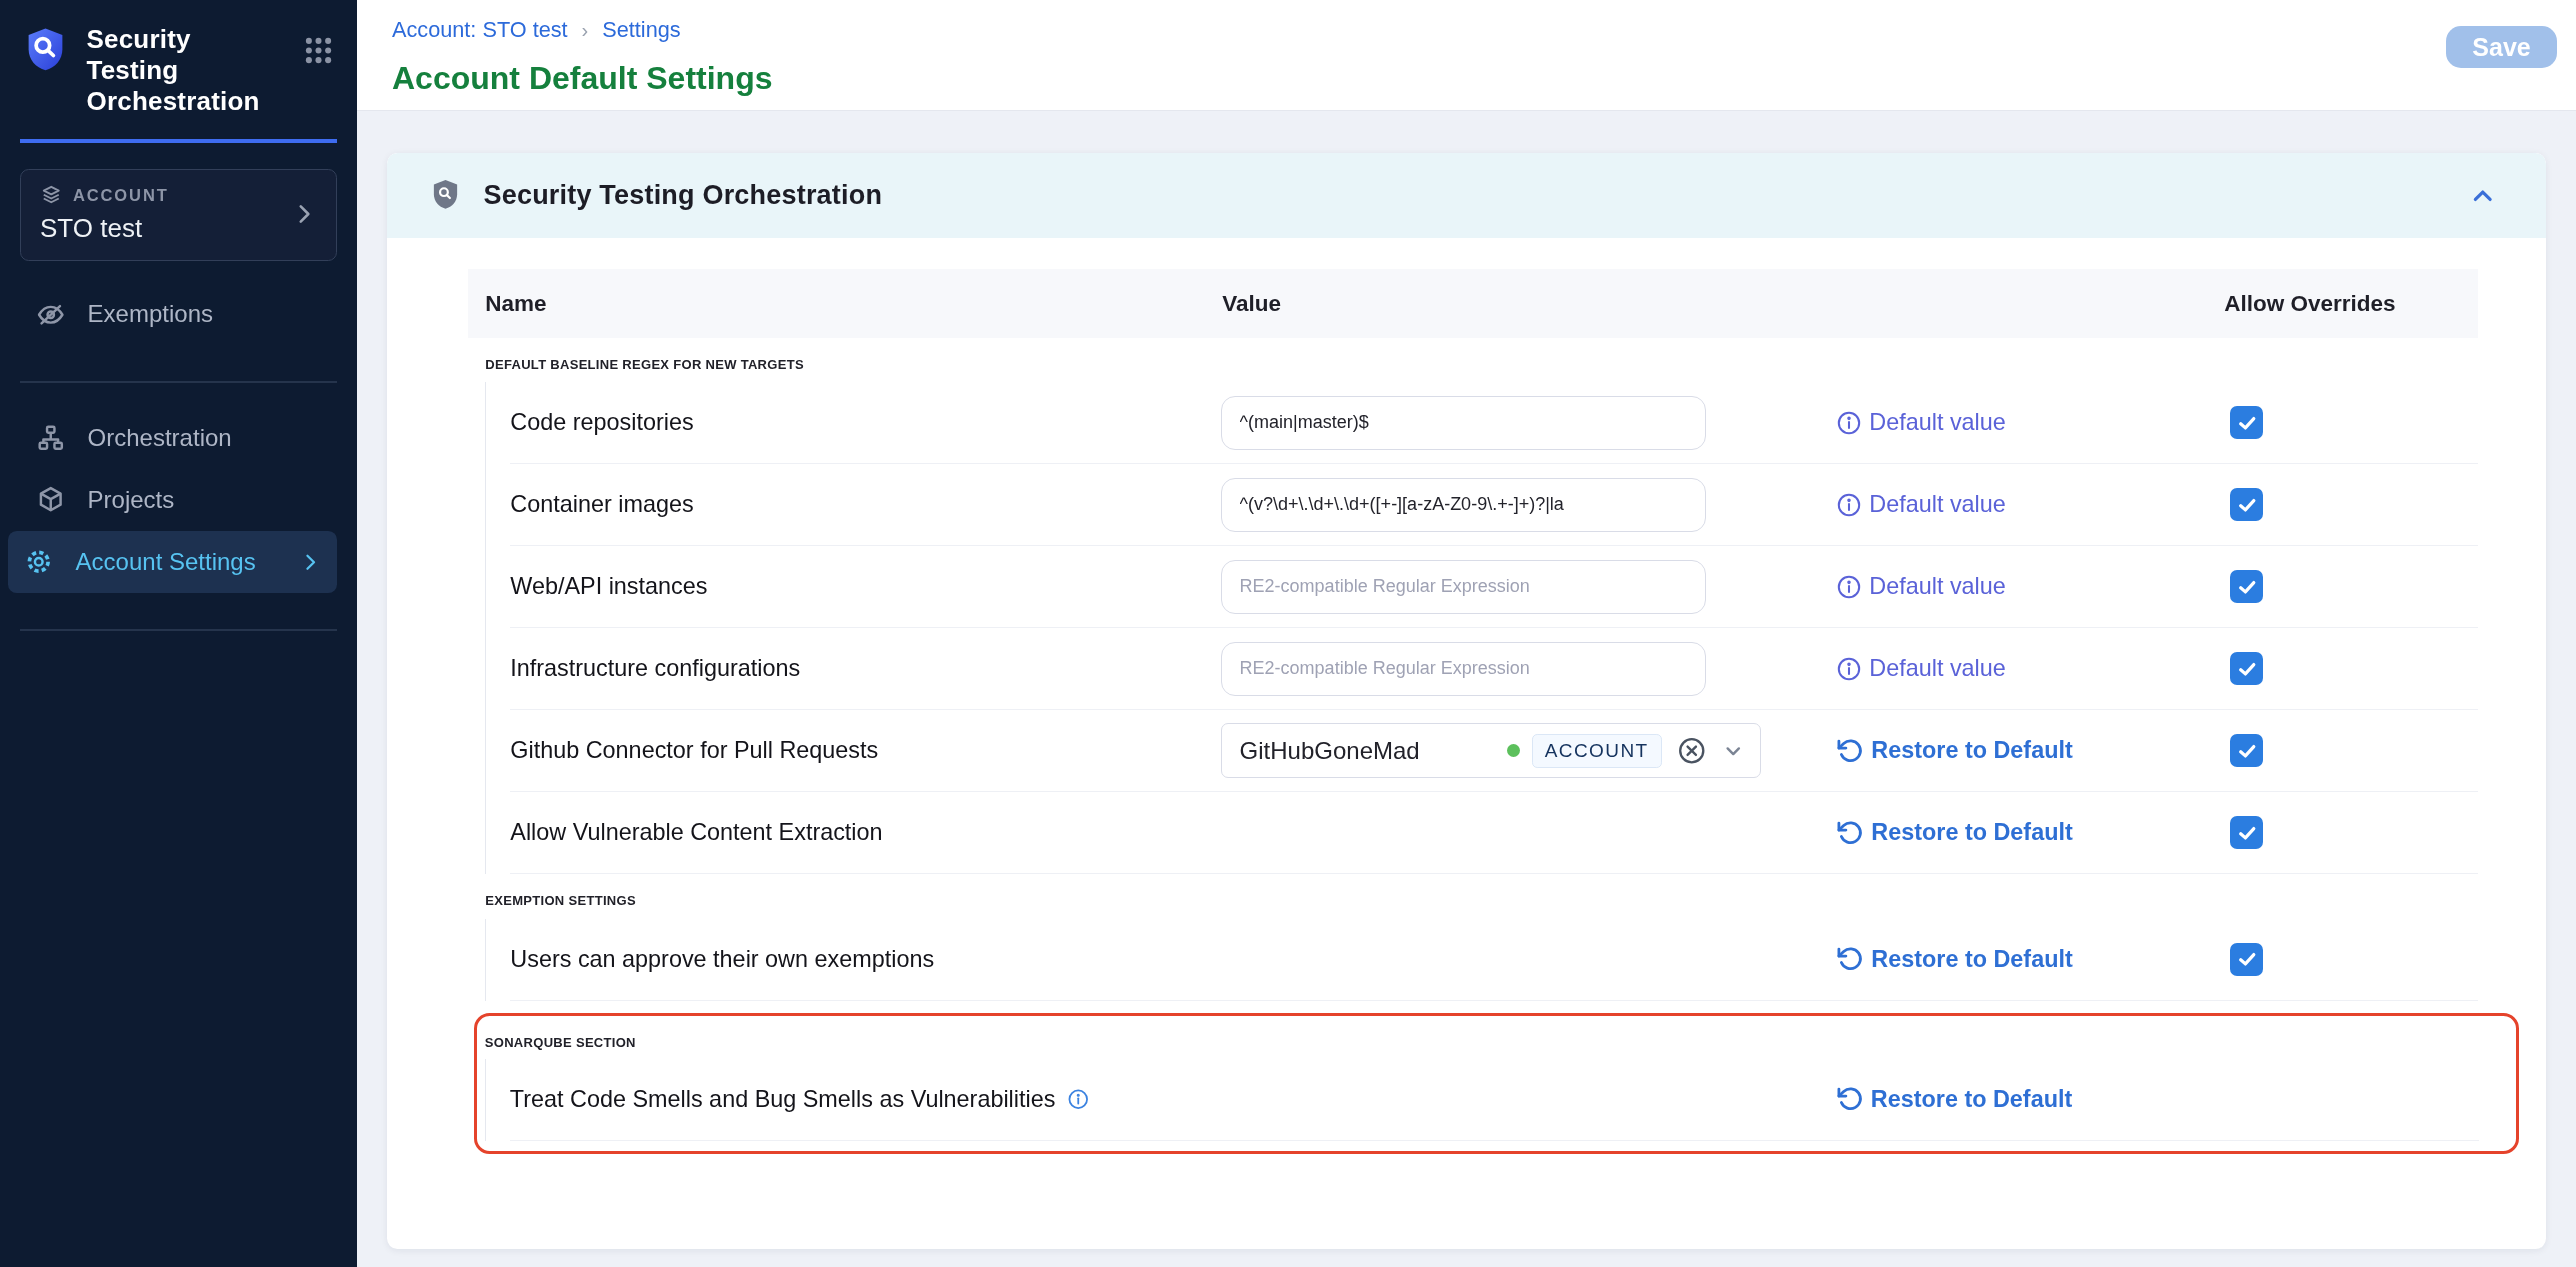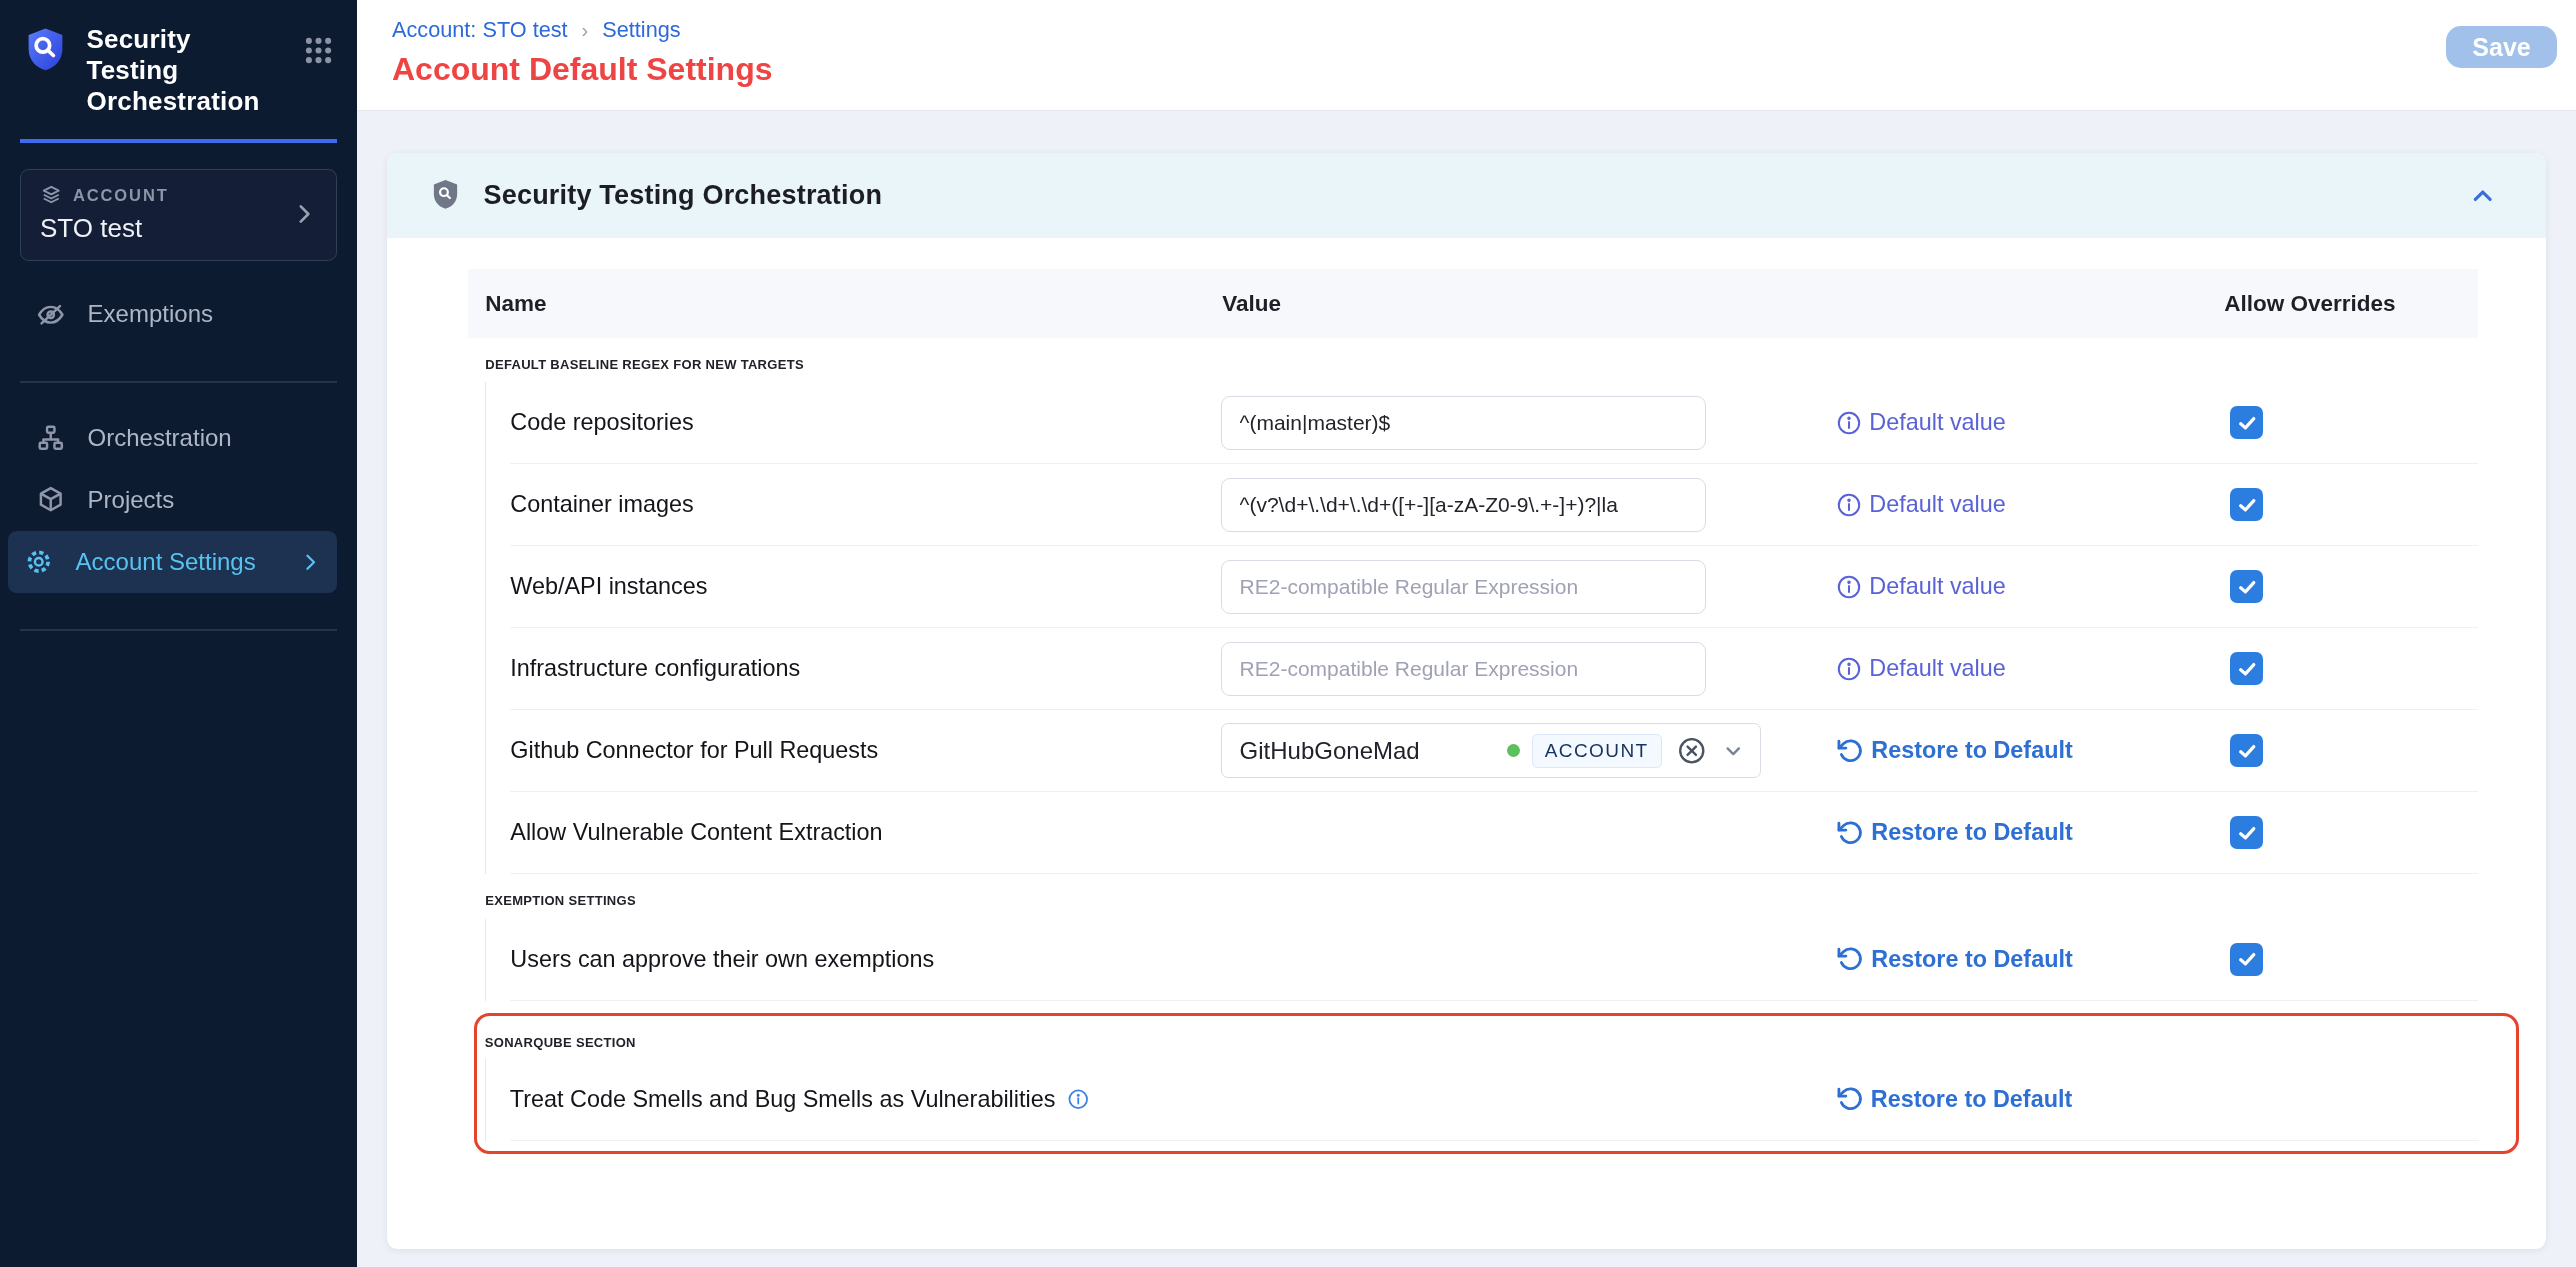--- a/index.html
+++ b/index.html
@@ -48,21 +48,21 @@
 
   
   .main { flex:1; display:flex; flex-direction:column; min-width:0; }
   .topbar {
     background:#ffffff; height:111px; flex-shrink:0; border-bottom:1.7px solid #e4e7ee;
     padding-left:35px; position:relative;
   }
   .crumbs { padding-top:17.3px; display:flex; align-items:center; gap:14px; font-size:21.7px; }
   .crumb-link { color:#2c6ada; cursor:pointer; text-decoration:none; }
   .crumb-sep { color:#98a0ae; font-size:20px; }
-  .page-title { margin-top:8px; font-size:32px; font-weight:bold; color:#ef4444; }
+  .page-title { margin-top:17px; font-size:32px; font-weight:bold; color:#15803d; }
   .save-btn {
     position:absolute; right:19px; top:26px; width:111px; height:42px;
     background:#a1c0ea; color:#ffffff; border:none; border-radius:15px;
     font-family:inherit; font-size:25px; font-weight:bold;
   }
 
   .content { flex:1; padding:42px 30px 0 30px; }
   .card {
     background:#ffffff; border-radius:10.4px; height:1096px; overflow:hidden;
     box-shadow:0 1.7px 7px rgba(20,30,60,.07);
@@ -87,22 +87,22 @@
   }
   .group { margin-left:17.3px; border-left:1.7px solid #e5e8ef; padding-left:24px; }
   .row {
     display:grid; grid-template-columns:711px 615px 387px 1fr;
     align-items:center; height:82px; border-bottom:1.7px solid #eef0f5;
   }
   .row-name { font-size:23.4px; color:#14141a; display:flex; align-items:center; gap:12px; padding-right:26px; }
   .row-name .info-sm { color:#3b82e0; flex-shrink:0; }
 
   .tb-input {
-    width:485px; height:54px; border:1.7px solid #d9dce7; border-radius:9px;
-    font-family:inherit; font-size:21px; color:#23232b; padding:0 17.3px; background:#fff;
+    width:485px; height:54px; border:1.7px solid #d9dce7; border-radius:14px;
+    font-family:inherit; font-size:18px; color:#23232b; padding:0 17.3px; background:#fff;
   }
   .tb-input::placeholder { color:#9fa2b4; }
 
   .select {
     width:540px; height:55px; border:1.7px solid #d9dce7; border-radius:7px;
     display:flex; align-items:center; padding:0 15.6px 0 17.3px; font-size:24px;
     color:#22222a; background:#fff; cursor:pointer;
   }
   .dot { width:13px; height:13px; border-radius:50%; background:#5cc05c; margin-left:auto; flex-shrink:0; }
   .tag {

